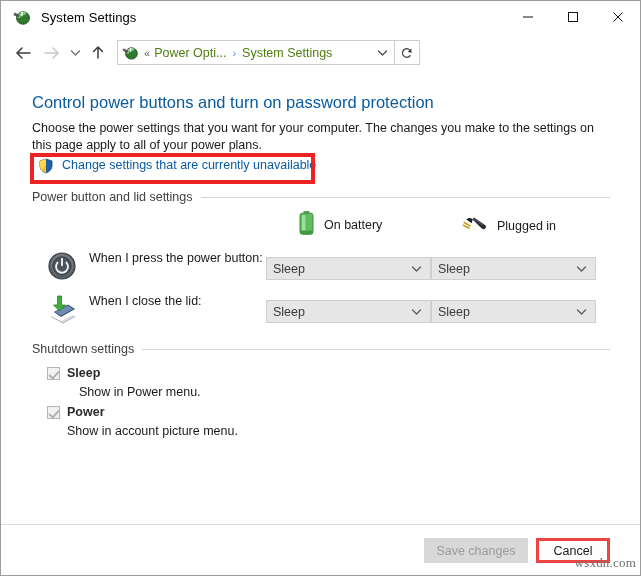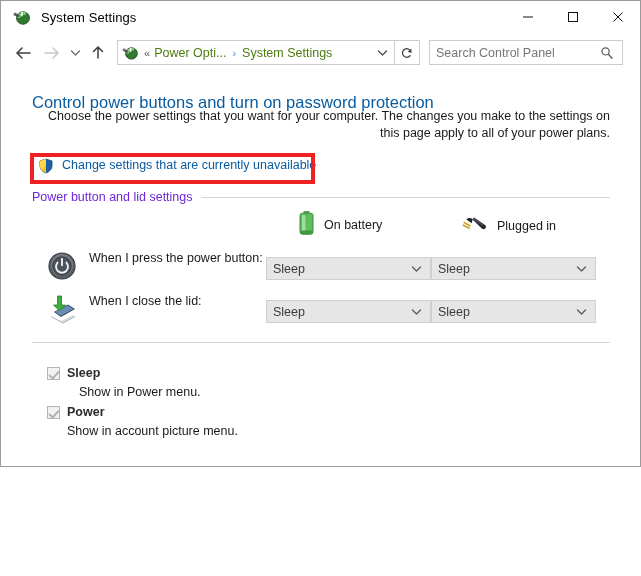--- a/index.html
+++ b/index.html
@@ -7,21 +7,21 @@
     padding: 0;
     background: #ffffff;
   }
   body {
     font-family: "Liberation Sans", sans-serif;
     -webkit-font-smoothing: antialiased;
   }
   #window {
     position: relative;
     width: 641px;
-    height: 467px;
+    height: 576px;
     background: #ffffff;
     border: 1px solid #9b9b9b;
     box-sizing: border-box;
     overflow: hidden;
   }
 
   
   .titlebar {
     position: absolute;
     left: 0; top: 0;
@@ -158,26 +158,25 @@
   }
   .page-title {
     position: absolute;
     left: 31px; top: 21px;
     font-size: 16.5px;
     color: #0a5ca0;
     white-space: nowrap;
   }
   .page-desc {
     position: absolute;
-    left: 31px; top: 36px;
+    left: 31px; top: 48px;
     width: 578px;
     font-size: 12.5px;
     color: #1a1a1a;
     line-height: 17px;
-    text-align: right;
   }
   .uac-link-row {
     position: absolute;
     left: 37px; top: 86px;
     display: flex;
   }
   .shield-icon { width: 16px; height: 16px; flex: none; }
   .uac-link {
     margin-left: 8px;
     font-size: 12.5px;
@@ -197,21 +196,21 @@
 
   
   .group-head {
     position: absolute;
     display: flex;
     align-items: center;
     width: 578px;
   }
   .group-head .lbl {
     font-size: 12.5px;
-    color: #6d28d9;
+    color: #404040;
     white-space: nowrap;
     padding-right: 8px;
   }
   .group-head .rule {
     flex: 1;
     height: 1px;
     background: #d4d4d4;
   }
 
   .col-header {
@@ -426,29 +425,20 @@
       </div>
     </div>
 
     <div class="refresh-btn">
       <svg width="14" height="14" viewBox="0 0 14 14">
         <path d="M11 6.2 A4.3 4.3 0 1 0 10.2 9.6" fill="none" stroke="#3c3c3c" stroke-width="1.2" stroke-linecap="round"></path>
         <path d="M11.4 2.4 L11.3 6.4 L7.6 6.1 Z" fill="#3c3c3c"></path>
       </svg>
     </div>
 
-    <div class="searchbox">
-      <input type="text" placeholder="Search Control Panel" style="">
-      <div class="search-icon">
-        <svg width="14" height="14" viewBox="0 0 14 14">
-          <circle cx="5.6" cy="5.4" r="3.6" fill="none" stroke="#5a5a5a" stroke-width="1.2"></circle>
-          <line x1="8.4" y1="8.2" x2="12" y2="12.2" stroke="#5a5a5a" stroke-width="1.3" stroke-linecap="round"></line>
-        </svg>
-      </div>
-    </div>
   </div>
 
   <div class="content">
 
     <div class="page-title">Control power buttons and turn on password protection</div>
     <div class="page-desc">Choose the power settings that you want for your computer. The changes you make to the settings on this page apply to all of your power plans.</div>
 
     <div class="uac-link-row">
       <div class="shield-icon">
         <svg width="16" height="16" viewBox="0 0 16 16">
@@ -547,35 +537,37 @@
     <div class="combo" style="left:430px; top:228px;">
       <span class="val">Sleep</span>
       <span class="chev">
         <svg width="11" height="8" viewBox="0 0 11 8">
             <path d="M1.5 2 L5.5 6 L9.5 2" fill="none" stroke="#5b5b5b" stroke-width="1.3" stroke-linecap="round" stroke-linejoin="round"></path>
           </svg>
       </span>
     </div>
 
     <div class="group-head" style="left:31px; top:270px;">
+      <span class="lbl">Shutdown settings</span>
       <span class="rule"></span>
     </div>
 
     <div class="chk-row" style="top:294px;">
       <span class="chkbox checked"></span>
       <span class="chk-label">Sleep</span>
     </div>
     <div class="chk-sub" style="top:313px;margin-left:12px;">Show in Power menu.</div>
 
     <div class="chk-row" style="top:333px;">
       <span class="chkbox checked"></span>
       <span class="chk-label">Power</span>
     </div>
     <div class="chk-sub" style="top:352px;">Show in account picture menu.</div>
 
   </div>
 
   <div class="footer">
+    <div class="btn primary-disabled" style="left:423px; top:13px; width:104px;">Save changes</div>
     <div class="btn normal" style="left:535px; top:13px; width:74px;">Cancel</div>
     <div class="watermark">wsxdn.com</div>
   </div>
 
 </div>
 
 </body></html>

